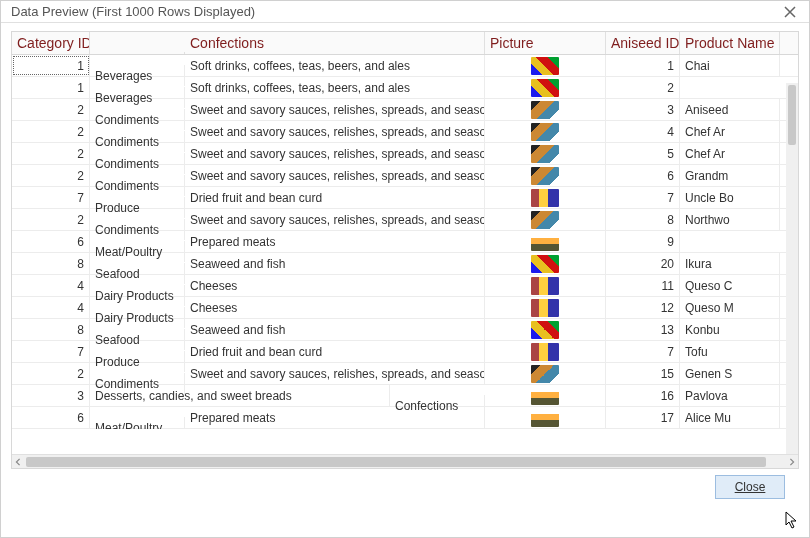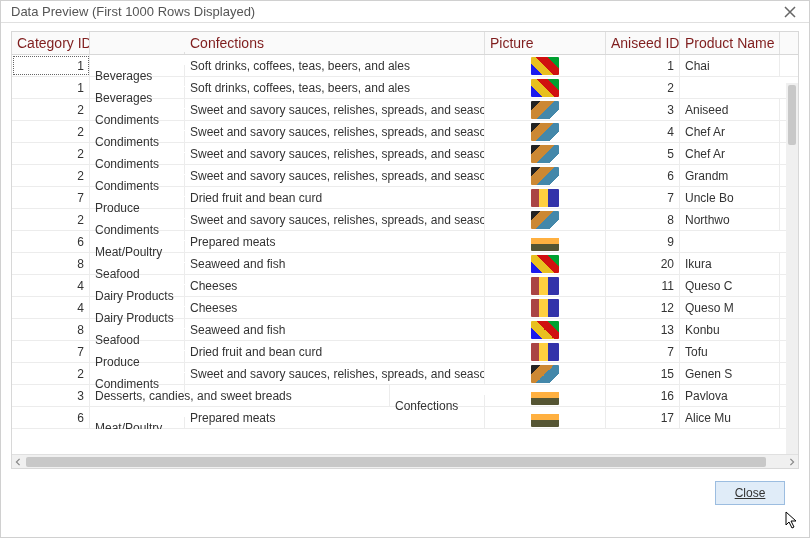--- a/index.html
+++ b/index.html
@@ -135,21 +135,21 @@
     position: absolute; top: 1px; width: 12px; height: 12px;
     color: #888; display: flex; align-items: center; justify-content: center;
   }
   .hscroll .harrow.left { left: 0; }
   .hscroll .harrow.right { right: 0; }
   .hscroll .htrack {
     position: absolute; left: 14px; top: 2px; height: 10px;
     width: 740px; background: #c8c8c8; border-radius: 2px;
   }
   .footer {
-    padding: 12px 14px;
+    padding: 6px 14px;
     display: flex;
     justify-content: flex-end;
     text-decoration: underline;
   }
   .close-btn {
     width: 70px; height: 24px;
     background: #e0ecf8;
     border: 1px solid #9cbde0;
     color: #333;
     display: flex; align-items: center; justify-content: center;

